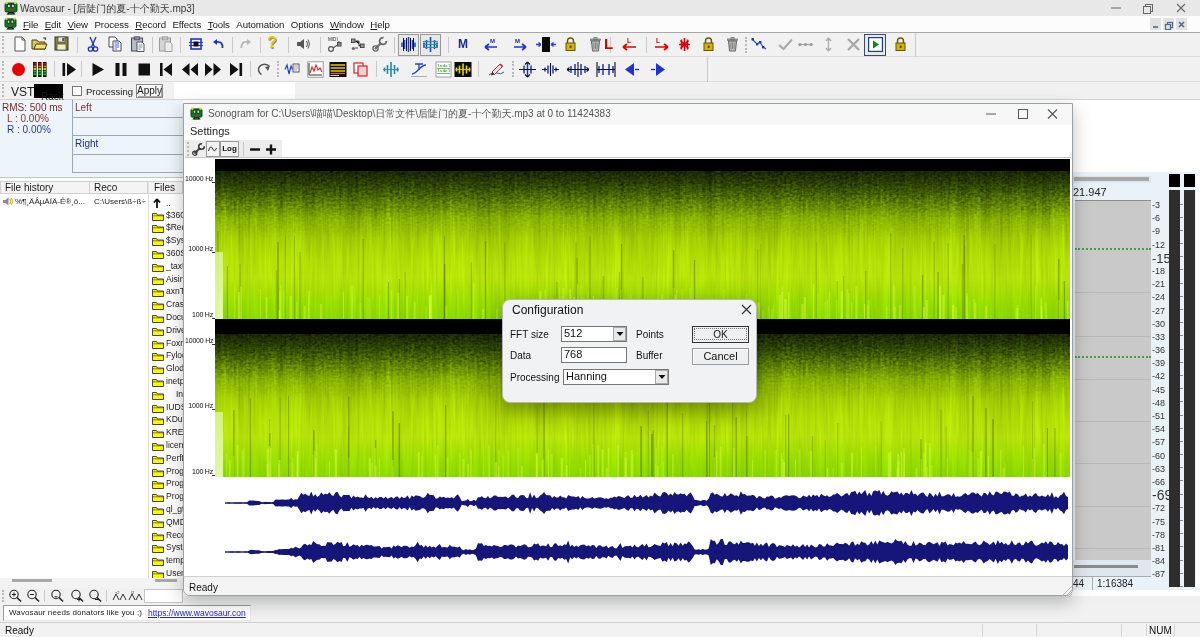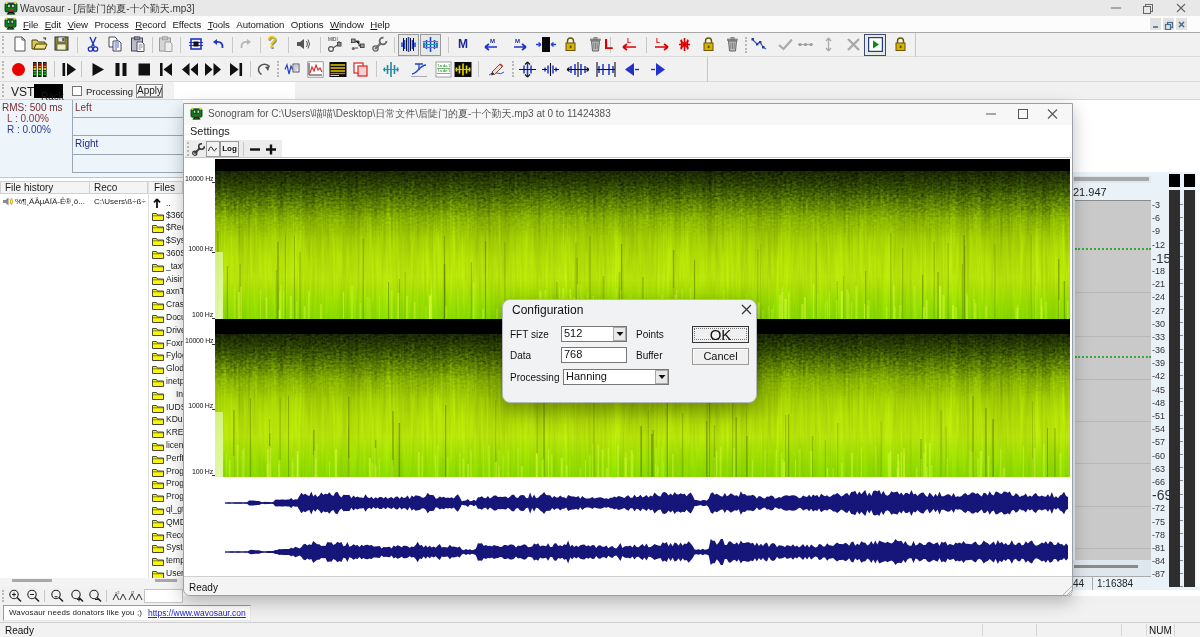--- a/index.html
+++ b/index.html
@@ -1223,16 +1223,16 @@
   </svg>
 <div class="" style="position:absolute;left:561px;top:347px;width:66px;height:16px;background:#fff;border:1px solid #777;"></div>
 <div style="position:absolute;left:564px;top:348px;font-size:11px;color:#111;white-space:nowrap;font-weight:normal;line-height:13px;">768</div>
 <div class="" style="position:absolute;left:563px;top:369px;width:106px;height:16px;background:#fff;border:1px solid #777;"></div>
 <div style="position:absolute;left:566px;top:370px;font-size:11px;color:#111;white-space:nowrap;font-weight:normal;line-height:13px;">Hanning</div>
 <div class="" style="position:absolute;left:655px;top:370px;width:13px;height:14px;background:#e9e9e9;border:1px solid #aaa;"></div>
 <svg style="position:absolute;left:656px;top:370px;" width="12" height="14" viewBox="0 0 12 14">
     <path d="M 2.5 5 L 9.5 5 L 6 9 Z" fill="#111"></path>
   </svg>
 <div class="" style="position:absolute;left:692px;top:326px;width:57px;height:17px;background:#f0f0f0;border:1px solid #333;">
-    <div style="border:1px dotted #777;margin:1px;height:12px;font-size:15px;text-align:center;line-height:12px;color:#111;">OK</div>
+    <div style="border:1px dotted #777;margin:1px;height:12px;font-size:10px;text-align:center;line-height:12px;color:#111;">OK</div>
   </div>
 <div class="" style="position:absolute;left:692px;top:348px;width:57px;height:17px;background:#f0f0f0;border:1px solid #9a9a9a;box-shadow:inset 1px 1px 0 #fff;">
     <div style="font-size:11px;text-align:center;line-height:15px;color:#111;">Cancel</div>
   </div>
 </body></html>

